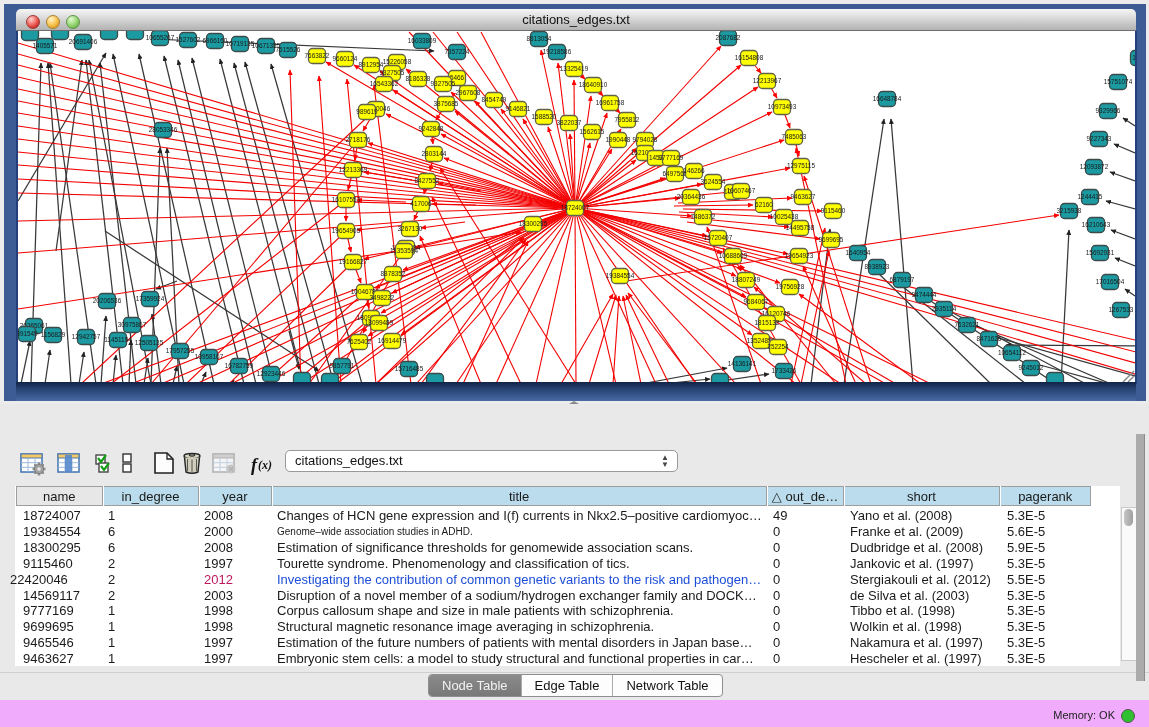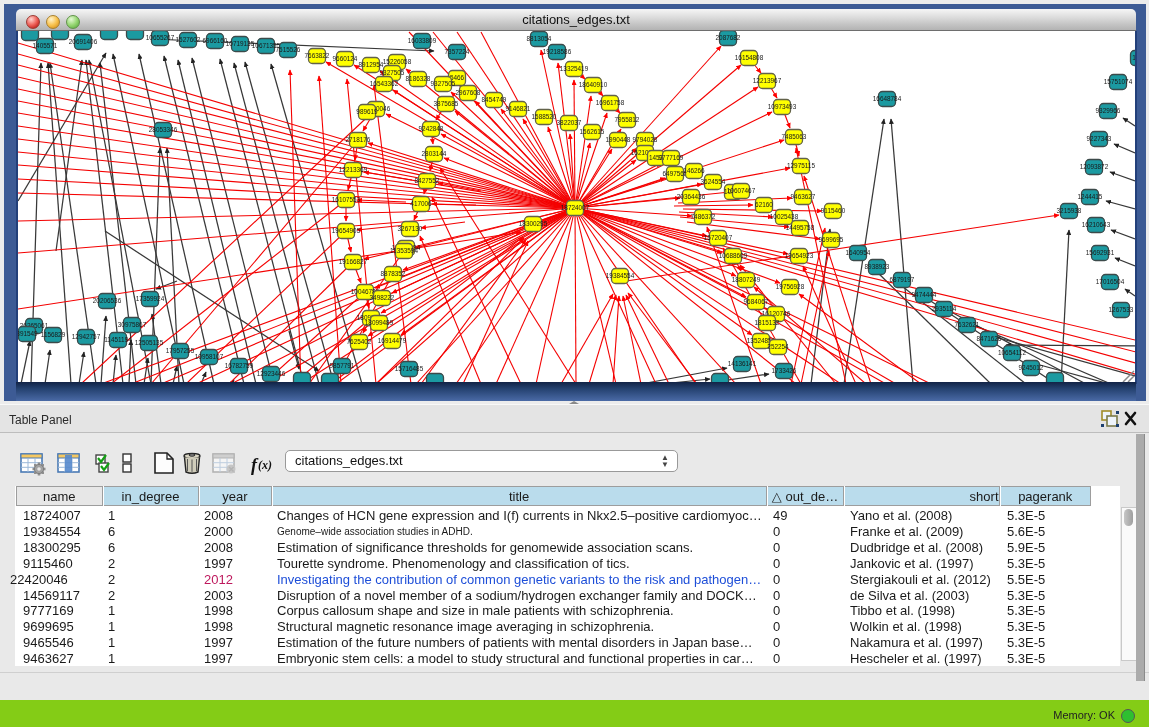--- a/index.html
+++ b/index.html
@@ -16,21 +16,21 @@
 #panel{position:absolute;left:0;top:404px;width:1149px;height:296px;background:#e9e9e9}
 #ptit{position:absolute;left:0;top:0;width:100%;height:29px;background:#e4e4e4;border-top:1px solid #f8f8f8;border-bottom:1px solid #bdbdbd;box-sizing:border-box}
 #ptit span{position:absolute;left:9px;top:8px;font-size:12px;color:#2a2a2a}
 #combo{position:absolute;left:285px;top:46px;width:393px;height:22px;background:#fff;border:1px solid #999;
  border-radius:5px;box-sizing:border-box;font-size:13px;line-height:20px;padding-left:9px;color:#111}
 #tabs{position:absolute;left:428px;top:270px;height:21px;display:flex;font-size:13px;line-height:21px;
  border:1px solid #8e8e8e;border-radius:4px;overflow:hidden;background:#fdfdfd}
 #tabs div{padding:0 13px;border-right:1px solid #aaa;color:#111}
 #tabs div:last-child{border-right:none}
 #tabs .sel{background:linear-gradient(#8b8b8b,#787878);color:#f2f2f2}
-#status{position:absolute;left:0;top:700px;width:1149px;height:27px;background:#84cc16}
+#status{position:absolute;left:0;top:700px;width:1149px;height:27px;background:#f0abfc}
 #mem{position:absolute;right:34px;top:9px;font-size:11px;color:#222}
 #dot{position:absolute;right:14px;top:9px;width:12px;height:12px;border-radius:50%;background:#2fbf30;border:1px solid #555}
 </style></head><body>
 <div id="blue"></div>
 <div style="position:absolute;left:569px;top:401px;width:0;height:0;border-left:5px solid transparent;border-right:5px solid transparent;border-bottom:3px solid #8a8a8a"></div>
 <div id="win">
  <div id="tbar">
   <div class="tl" style="left:10px;background:radial-gradient(circle at 35% 28%,#ffd3cf,#ee6058 50%,#c22823 80%,#96201b);border:1px solid #9b3b34"></div>
   <div class="tl" style="left:30px;background:radial-gradient(circle at 35% 28%,#fff3cc,#f8c34f 50%,#df9d27 80%,#b37b1d);border:1px solid #a8802e"></div>
   <div class="tl" style="left:50px;background:radial-gradient(circle at 35% 28%,#e4f9d4,#97d773 50%,#6cb74d 80%,#4d8f35);border:1px solid #61924a"></div>
@@ -537,31 +537,20 @@
       <text x="741" y="365.3" font-size="6.4" text-anchor="middle" fill="#1a1a1a">14136141</text>
       <rect x="774.5" y="362.5" width="17" height="15" rx="4" fill="#1b9aa1" stroke="#3c4a4a" stroke-width="1.3"></rect>
       <text x="783" y="372.3" font-size="6.4" text-anchor="middle" fill="#1a1a1a">1733426</text>
       <rect x="565.5" y="199.5" width="17" height="15" rx="4" fill="#ffff00" stroke="#62624a" stroke-width="1.3"></rect>
       <text x="574" y="209.3" font-size="6.4" text-anchor="middle" fill="#1a1a1a">18724007</text>
       <path d="M1122,381 L1133,370 M1127,381 L1133,375" stroke="#8a8a8a" stroke-width="1.5"></path>
     </svg>
  <div id="wbot"></div>
 </div>
 <div id="panel">
- <div id="ptit">
-      <span>Table Panel</span>
-      <svg width="46" height="18" viewBox="0 0 46 18" style="position:absolute;right:10px;top:5px">
-        <rect x="9" y="1" width="9" height="9" fill="#eef4fb" stroke="#a08c28" stroke-width="1.6"></rect>
-        <rect x="14" y="6" width="10" height="10" fill="#eef4fb" stroke="#7a7a4a" stroke-width="1.6"></rect>
-        <rect x="23" y="1" width="3" height="3" fill="#1c3f6e"></rect>
-        <rect x="8" y="14" width="3" height="3" fill="#1c3f6e"></rect>
-        <rect x="23" y="14" width="3" height="3" fill="#1c3f6e"></rect>
-        <path d="M33 3 L42 14 M42 3 L33 14" stroke="#111" stroke-width="2.6" stroke-linecap="round"></path>
-      </svg>
-    </div>
  <svg width="280" height="30" viewBox="0 0 280 30" style="position:absolute;left:15px;top:44px">
       <rect x="6" y="6" width="21" height="18" fill="#fff" stroke="#4a7ab5" stroke-width="1.6"></rect>
       <rect x="6" y="6" width="21" height="4" fill="#f5c862" stroke="#4a7ab5" stroke-width="1"></rect>
       <line x1="6" y1="14.7" x2="27" y2="14.7" stroke="#9cb8d8" stroke-width="1"></line>
       <line x1="6" y1="19.3" x2="27" y2="19.3" stroke="#9cb8d8" stroke-width="1"></line>
       <line x1="13.0" y1="10" x2="13.0" y2="24" stroke="#9cb8d8" stroke-width="1"></line>
       <line x1="20.0" y1="10" x2="20.0" y2="24" stroke="#9cb8d8" stroke-width="1"></line>
       <g fill="#909090">
         <rect x="27.9" y="19.7" width="2.6" height="2.6"></rect>
         <rect x="26.4" y="23.4" width="2.6" height="2.6"></rect>
@@ -601,28 +590,33 @@
         <line x1="205.0" y1="10" x2="205.0" y2="24" stroke="#9cb8d8" stroke-width="1"></line>
         <line x1="212.0" y1="10" x2="212.0" y2="24" stroke="#9cb8d8" stroke-width="1"></line>
         <circle cx="216" cy="21" r="4.5" fill="#aaa"></circle>
         <path d="M214 19 l4.5 4.5 M218.5 19 l-4.5 4.5" stroke="#888" stroke-width="1.4"></path>
       </g>
       <text x="236" y="23" font-size="18" font-family="Liberation Serif,serif" font-style="italic" font-weight="bold" fill="#111">f</text>
       <text x="243" y="21" font-size="12" font-family="Liberation Serif,serif" font-style="italic" font-weight="bold" fill="#111">(x)</text>
     </svg>
  <div id="combo">citations_edges.txt<span style="position:absolute;right:8px;top:3px;font-size:8px;color:#444;line-height:7px">▲<br>▼</span></div>
  <div style="position:absolute;left:0;top:268px;width:1149px;height:1px;background:#cfcfcf"></div>
+ <div id="tabs">
+      <div class="sel">Node Table</div>
+      <div>Edge Table</div>
+      <div>Network Table</div>
+    </div>
 </div>
 <div style="position:absolute;left:15px;top:486px;width:1105px;height:180px;background:#fff"></div>
 <div style="position:absolute;left:17px;top:486px;width:85.5px;height:20px;background:#e7e7e7;border:1px solid #9d9d9d;border-width:1px 1px 1px 0;box-sizing:border-box;font-size:13px;text-align:center;line-height:19px;color:#1a1a1a;overflow:hidden;white-space:nowrap">name</div>
 <div style="position:absolute;left:103.5px;top:486px;width:95.0px;height:20px;background:#badcec;border:1px solid #9d9d9d;border-width:1px 1px 1px 0;box-sizing:border-box;font-size:13px;text-align:center;line-height:19px;color:#1a1a1a;overflow:hidden;white-space:nowrap">in_degree</div>
 <div style="position:absolute;left:199.5px;top:486px;width:72.0px;height:20px;background:#badcec;border:1px solid #9d9d9d;border-width:1px 1px 1px 0;box-sizing:border-box;font-size:13px;text-align:center;line-height:19px;color:#1a1a1a;overflow:hidden;white-space:nowrap">year</div>
 <div style="position:absolute;left:272.5px;top:486px;width:494.0px;height:20px;background:#badcec;border:1px solid #9d9d9d;border-width:1px 1px 1px 0;box-sizing:border-box;font-size:13px;text-align:center;line-height:19px;color:#1a1a1a;overflow:hidden;white-space:nowrap">title</div>
 <div style="position:absolute;left:767.5px;top:486px;width:76.0px;height:20px;background:#badcec;border:1px solid #9d9d9d;border-width:1px 1px 1px 0;box-sizing:border-box;font-size:13px;text-align:center;line-height:19px;color:#1a1a1a;overflow:hidden;white-space:nowrap">△ out_de…</div>
-<div style="position:absolute;left:844.5px;top:486px;width:155.0px;height:20px;background:#badcec;border:1px solid #9d9d9d;border-width:1px 1px 1px 0;box-sizing:border-box;font-size:13px;text-align:right;line-height:19px;color:#1a1a1a;overflow:hidden;white-space:nowrap">short</div>
+<div style="position:absolute;left:844.5px;top:486px;width:155.0px;height:20px;background:#badcec;border:1px solid #9d9d9d;border-width:1px 1px 1px 0;box-sizing:border-box;font-size:13px;text-align:center;line-height:19px;color:#1a1a1a;overflow:hidden;white-space:nowrap">short</div>
 <div style="position:absolute;left:1000.5px;top:486px;width:90.5px;height:20px;background:#badcec;border:1px solid #9d9d9d;border-width:1px 1px 1px 0;box-sizing:border-box;font-size:13px;text-align:center;line-height:19px;color:#1a1a1a;overflow:hidden;white-space:nowrap">pagerank</div>
 <div style="position:absolute;left:16px;top:486px;width:1px;height:20px;background:#9d9d9d"></div>
 <div style="position:absolute;left:23px;top:508.0px;width:80px;height:16px;font-size:13px;line-height:16px;color:#1a1a1a;overflow:hidden;white-space:nowrap">18724007</div>
 <div style="position:absolute;left:108px;top:508.0px;width:88px;height:16px;font-size:13px;line-height:16px;color:#1a1a1a;overflow:hidden;white-space:nowrap">1</div>
 <div style="position:absolute;left:204px;top:508.0px;width:66px;height:16px;font-size:13px;line-height:16px;color:#1a1a1a;overflow:hidden;white-space:nowrap">2008</div>
 <div style="position:absolute;left:277px;top:508.0px;width:492px;height:16px;font-size:13px;line-height:16px;color:#1a1a1a;overflow:hidden;white-space:nowrap">Changes of HCN gene expression and I(f) currents in Nkx2.5–positive cardiomyoc…</div>
 <div style="position:absolute;left:773px;top:508.0px;width:68px;height:16px;font-size:13px;line-height:16px;color:#1a1a1a;overflow:hidden;white-space:nowrap">49</div>
 <div style="position:absolute;left:850px;top:508.0px;width:150px;height:16px;font-size:13px;line-height:16px;color:#1a1a1a;overflow:hidden;white-space:nowrap">Yano et al. (2008)</div>
 <div style="position:absolute;left:1007px;top:508.0px;width:85px;height:16px;font-size:13px;line-height:16px;color:#1a1a1a;overflow:hidden;white-space:nowrap">5.3E-5</div>
 <div style="position:absolute;left:23px;top:523.9px;width:80px;height:16px;font-size:13px;line-height:16px;color:#1a1a1a;overflow:hidden;white-space:nowrap">19384554</div>

